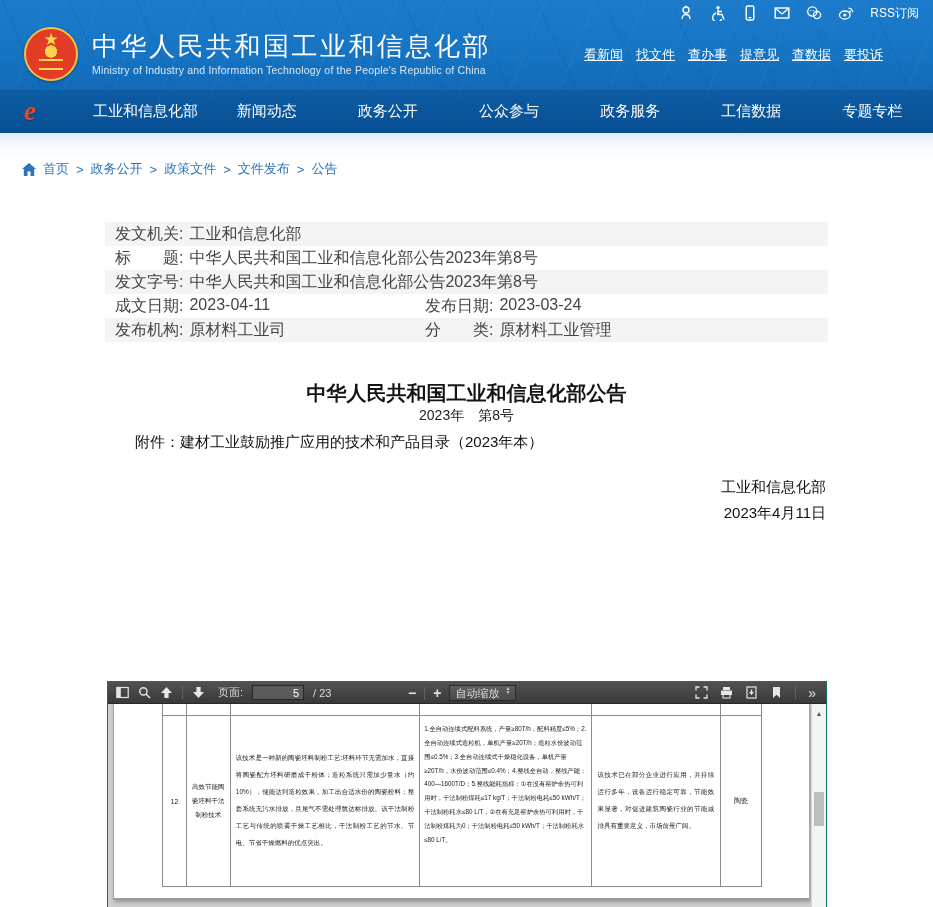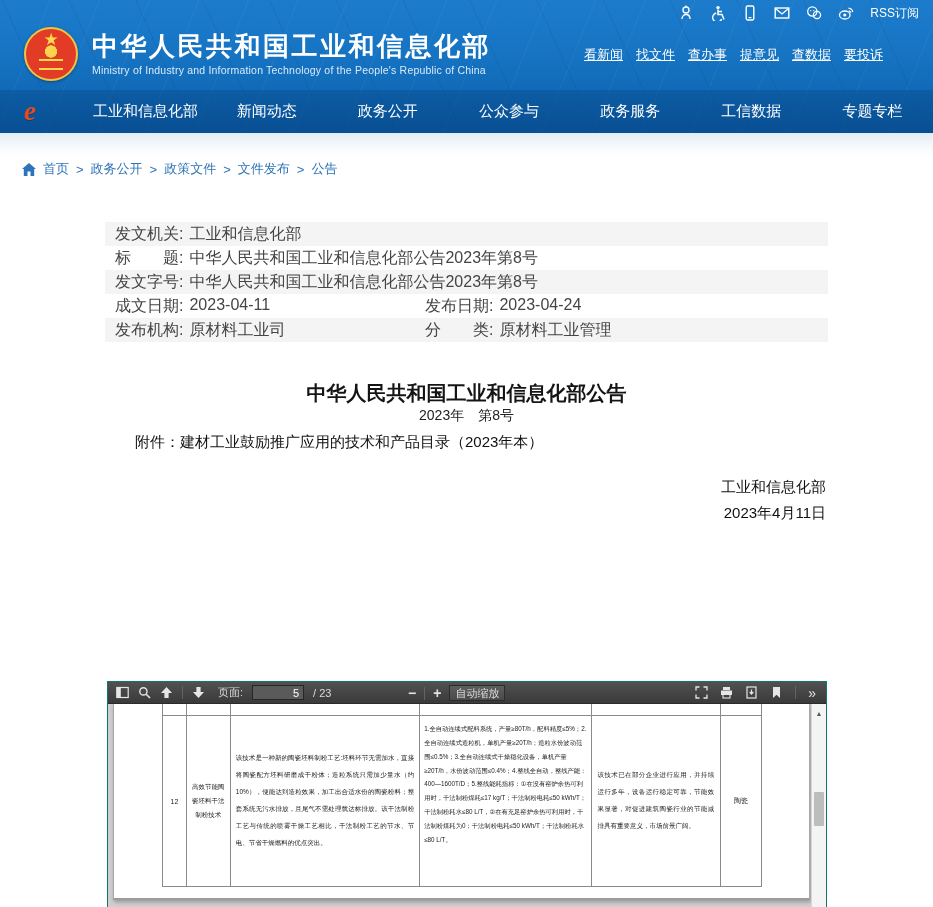--- a/index.html
+++ b/index.html
@@ -22,21 +22,21 @@
 
   .header-main { position:absolute; top:27px; left:24px; display:flex; align-items:center; z-index:2; }
   .emblem { width:54px; height:54px; border-radius:50%; position:relative; flex:0 0 auto;
     background:radial-gradient(circle at 50% 45%, #f9d44c 0 16%, #e23b26 17% 70%, #c0241a 100%);
     border:2px solid #f0c443; box-shadow:0 1px 3px rgba(0,0,0,.35); }
   .emblem .star-big { position:absolute; top:2px; left:50%; transform:translateX(-50%);
     color:#ffd84d; font-size:17px; line-height:1; }
   .emblem .gate { position:absolute; bottom:9px; left:50%; transform:translateX(-50%);
     width:24px; height:11px; border-top:2px solid #ffd84d; border-bottom:2px solid #ffd84d; }
   .titles { margin-left:14px; color:#fff; }
-  .site-title { font-size:26px; font-weight:bold; letter-spacing:2.5px; line-height:1.15;text-align:right; }
+  .site-title { font-size:26px; font-weight:normal; letter-spacing:2.5px; line-height:1.15;text-align:right; }
   .site-subtitle { font-size:10.5px; color:#d8eafb; margin-top:3px; letter-spacing:0.2px; }
 
   .search-block { position:absolute; top:37px; left:584px; width:325px; z-index:2; }
   .search-row { display:flex; }
   .search-input { width:236px; height:29px; border:none; outline:none; padding:0 8px;
     font-size:13px; background:#fff; }
   .search-btn { width:88px; height:29px; border:none; background:#f2a83c; color:#fff;
     font-size:14px; font-weight:bold; cursor:pointer; font-family:inherit; }
   .quick-links { display:flex; gap:13px; margin-top:9px; }
   .quick-links span { color:#fff; font-size:13px; text-decoration:underline; cursor:pointer; white-space:nowrap; }
@@ -85,21 +85,21 @@
     font-size:11px; padding:0 8px; gap:9px; }
   .pt-icon { width:13px; height:13px; display:inline-flex; align-items:center; justify-content:center; cursor:pointer; }
   .pt-icon svg { width:13px; height:13px; }
   .pt-sep { width:1px; height:13px; background:#636363; }
   .page-label { margin-left:4px; }
   .page-input { width:52px; height:15px; background:#5a5a5a; border:1px solid #262626;
     color:#fff; font-size:11px; text-align:right; padding:0 4px; font-family:inherit; }
   .pt-center { position:absolute; left:300px; top:0; height:22px; display:flex; align-items:center; gap:8px; }
   .pt-text-btn { font-size:14px; font-weight:bold; color:#e2e2e2; cursor:pointer; line-height:1; }
   .zoom-select { height:16px; background:linear-gradient(180deg,#5e5e5e,#4a4a4a); border:1px solid #2c2c2c;
-    display:flex; align-items:flex-end; gap:6px; padding:0 5px; cursor:pointer;flex-direction:column; }
+    display:flex; align-items:flex-start; gap:6px; padding:0 5px; cursor:pointer; }
   .zoom-arrows { display:flex; flex-direction:column; font-size:5px; line-height:4px; color:#cfcfcf; }
   .pt-right { margin-left:auto; display:flex; align-items:center; gap:12px; padding-right:2px; }
   .more-btn { font-size:14px; color:#e2e2e2; cursor:pointer; line-height:1; }
 
   .pdf-body { position:relative; height:203px; background:#cfcfcf; overflow:hidden; }
   .pdf-page { position:absolute; left:5px; top:0; width:697px; height:196px; background:#fff;
     border-left:1px solid #a8a8a8; border-right:1px solid #a8a8a8; border-bottom:2px solid #9b9b9b;
     box-shadow:1px 2px 4px rgba(0,0,0,.28); }
   .pdf-table { position:absolute; left:48px; top:0; width:600px;
     border-left:1px solid #8a8a8a; border-right:1px solid #8a8a8a; border-bottom:1px solid #8a8a8a;
@@ -255,21 +255,21 @@
             <span class="meta-value">中华人民共和国工业和信息化部公告2023年第8号</span>
           </div>
       </div>
       <div class="meta-row">
         <div class="meta-cell left">
             <span class="meta-label">成文日期:</span>
             <span class="meta-value">2023-04-11</span>
           </div>
         <div class="meta-cell">
             <span class="meta-label">发布日期:</span>
-            <span class="meta-value">2023-04-24</span>
+            <span class="meta-value">2023-03-24</span>
           </div>
       </div>
       <div class="meta-row alt">
         <div class="meta-cell left">
             <span class="meta-label">发布机构:</span>
             <span class="meta-value">原材料工业司</span>
           </div>
         <div class="meta-cell">
             <span class="meta-label">分　　类:</span>
             <span class="meta-value">原材料工业管理</span>

